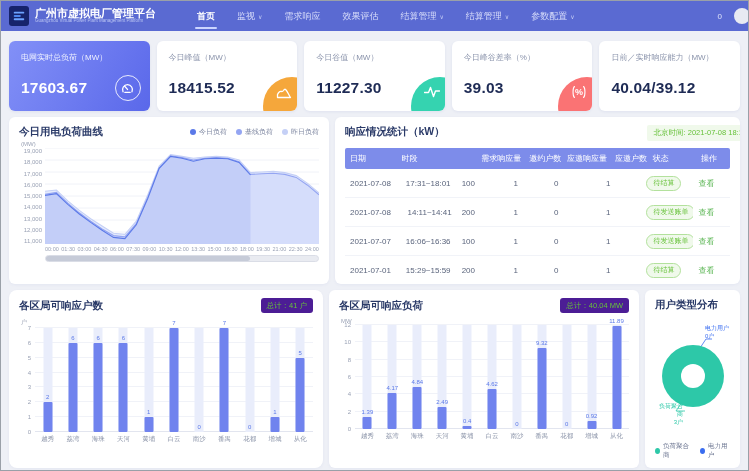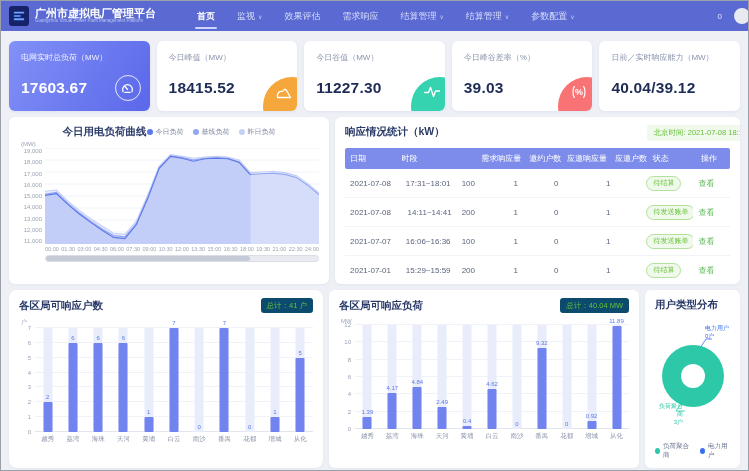--- a/index.html
+++ b/index.html
@@ -38,21 +38,21 @@
   .gauge-ring { position:absolute; right:9px; bottom:10px; width:26px; height:26px; border:1.5px solid rgba(255,255,255,.85); border-radius:50%; display:flex; align-items:center; justify-content:center; }
 
   
   .panel { background:#fff; border-radius:6px; padding:8px 10px; box-shadow:0 1px 3px rgba(60,80,170,.06); position:relative; overflow:hidden; }
   .panel-title { font-size:10.5px; font-weight:bold; color:#2a3a68; white-space:nowrap; }
   .mid-row { display:flex; gap:6px; height:167px; flex-shrink:0; }
   .panel-chart { width:320px; flex-shrink:0; }
   .panel-table { flex:1; }
 
   
-  .chart-head { display:flex; justify-content:center; align-items:center; }
+  .chart-head { display:flex; justify-content:space-between; align-items:center; }
   .legend { display:flex; gap:9px; align-items:center; font-size:7px; color:#7d86a0; }
   .legend-item { display:flex; align-items:center; gap:3px; cursor:pointer; }
   .legend-dot { width:6px; height:6px; border-radius:50%; }
   .y-unit { font-size:6px; color:#9aa2b5; margin:2px 0 1px 2px; }
   .chart-body { display:flex; }
   .yaxis { width:26px; display:flex; flex-direction:column; justify-content:space-between; text-align:right; font-size:6px; color:#9aa2b5; padding-right:3px; height:96px; }
   .xaxis { margin-left:26px; display:flex; justify-content:space-between; font-size:5.5px; color:#9aa2b5; margin-top:2px; }
   .dzoom { margin-left:26px; height:7px; background:#e9ebf1; border:1px solid #dadde6; border-radius:4px; margin-top:3px; position:relative; cursor:pointer; }
   .dzoom-fill { position:absolute; top:0; height:100%; background:#c6cbd8; border-radius:4px; }
 
@@ -63,21 +63,21 @@
   .tc { padding:0 5px; overflow:hidden; white-space:nowrap; }
   .status-pill { display:inline-block; padding:1.5px 6px; border:1px solid #b3e19d; background:#f0f9eb; color:#67c23a; border-radius:9px; font-size:7px; }
   .link-view { color:#52b24a; cursor:pointer; }
 
   
   .bottom-row { display:flex; gap:6px; flex:1; }
   .panel-bar1 { width:314px; flex-shrink:0;border-radius:8px; }
   .panel-bar2 { width:310px; flex-shrink:0; }
   .panel-donut { flex:1; }
   .bar-head { display:flex; justify-content:space-between; align-items:center; }
-  .total-badge { background:#0c4a6e; color:#67c23a; font-size:7.5px; padding:2.5px 6px; border-radius:3px; white-space:nowrap; }
+  .total-badge { background:#4c1d95; color:#67c23a; font-size:7.5px; padding:2.5px 6px; border-radius:3px; white-space:nowrap; }
   .bar-unit { font-size:6px; color:#9aa2b5; margin:5px 0 1px 2px; }
   .bar-main { display:flex; }
   .bar-ylabels { width:16px; position:relative; height:104px; }
   .bar-ylabels span { position:absolute; right:4px; font-size:6px; color:#9aa2b5; }
   .bar-plot { flex:1; position:relative; height:104px; }
   .gridline { position:absolute; left:0; right:0; height:1px; background:#f0f2f8; }
   .gridline.zero { background:#e2e5ef; }
   .bar-cols { position:absolute; inset:0; display:flex; }
   .bar-col { flex:1; position:relative; height:100%; }
   .band { position:absolute; left:50%; transform:translateX(-50%); width:9px; top:0; bottom:0; background:#e9edfb; }
@@ -115,24 +115,24 @@
     </div>
     <div class="nav-items">
         <div class="nav-item active">
           <span>首页</span>
         </div>
         <div class="nav-item">
           <span>监视</span>
           <span class="caret">∨</span>
         </div>
         <div class="nav-item">
+          <span>需求响应</span>
+        </div>
+        <div class="nav-item">
           <span>效果评估</span>
-        </div>
-        <div class="nav-item">
-          <span>需求响应</span>
         </div>
         <div class="nav-item">
           <span>结算管理</span>
           <span class="caret">∨</span>
         </div>
         <div class="nav-item">
           <span>结算管理</span>
           <span class="caret">∨</span>
         </div>
         <div class="nav-item">

